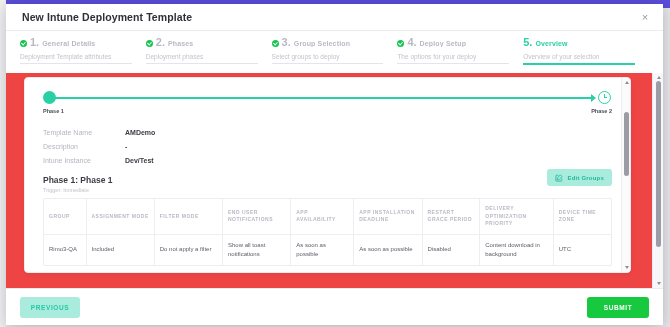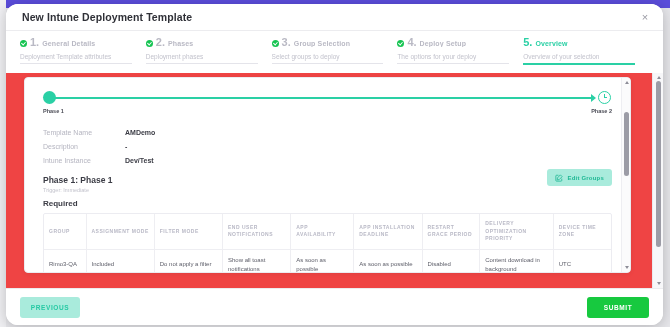--- a/index.html
+++ b/index.html
@@ -32,21 +32,21 @@
   }
 
   
   #modal {
     position: absolute;
     left: 6px;
     top: 4px;
     width: 657px;
     height: 321px;
     background: #ffffff;
-    border-radius: 12px;
+    border-radius: 0;
     box-shadow: 0 2px 14px rgba(0,0,0,0.22);
     display: flex;
     flex-direction: column;
     overflow: hidden;
     justify-content: center;
   }
 
   
   #titlebar {
     height: 27px;
@@ -476,21 +476,20 @@
           </div>
           <div class="meta-row">
             <div class="meta-key">Intune Instance</div>
             <div class="meta-val">Dev/Test</div>
           </div>
         </div>
 
       <div id="phase-block">
         <div id="phase-title">Phase 1: Phase 1</div>
         <div id="phase-trigger">Trigger: Immediate</div>
-        <div id="required-label">Required</div>
         <button id="edit-groups-btn">
           <svg id="edit-icon" viewBox="0 0 16 16" fill="none" stroke="#1fb894" stroke-width="1.6">
             <path d="M13.5 9.2V13a1.3 1.3 0 0 1-1.3 1.3H3a1.3 1.3 0 0 1-1.3-1.3V3.8A1.3 1.3 0 0 1 3 2.5h4"></path>
             <path d="M10.7 1.7 14.3 5.3 8.3 11.3l-3.8.4.4-3.8z"></path>
           </svg>
           <span>Edit Groups</span>
         </button>
       </div>
 
       <div id="table-wrap">

